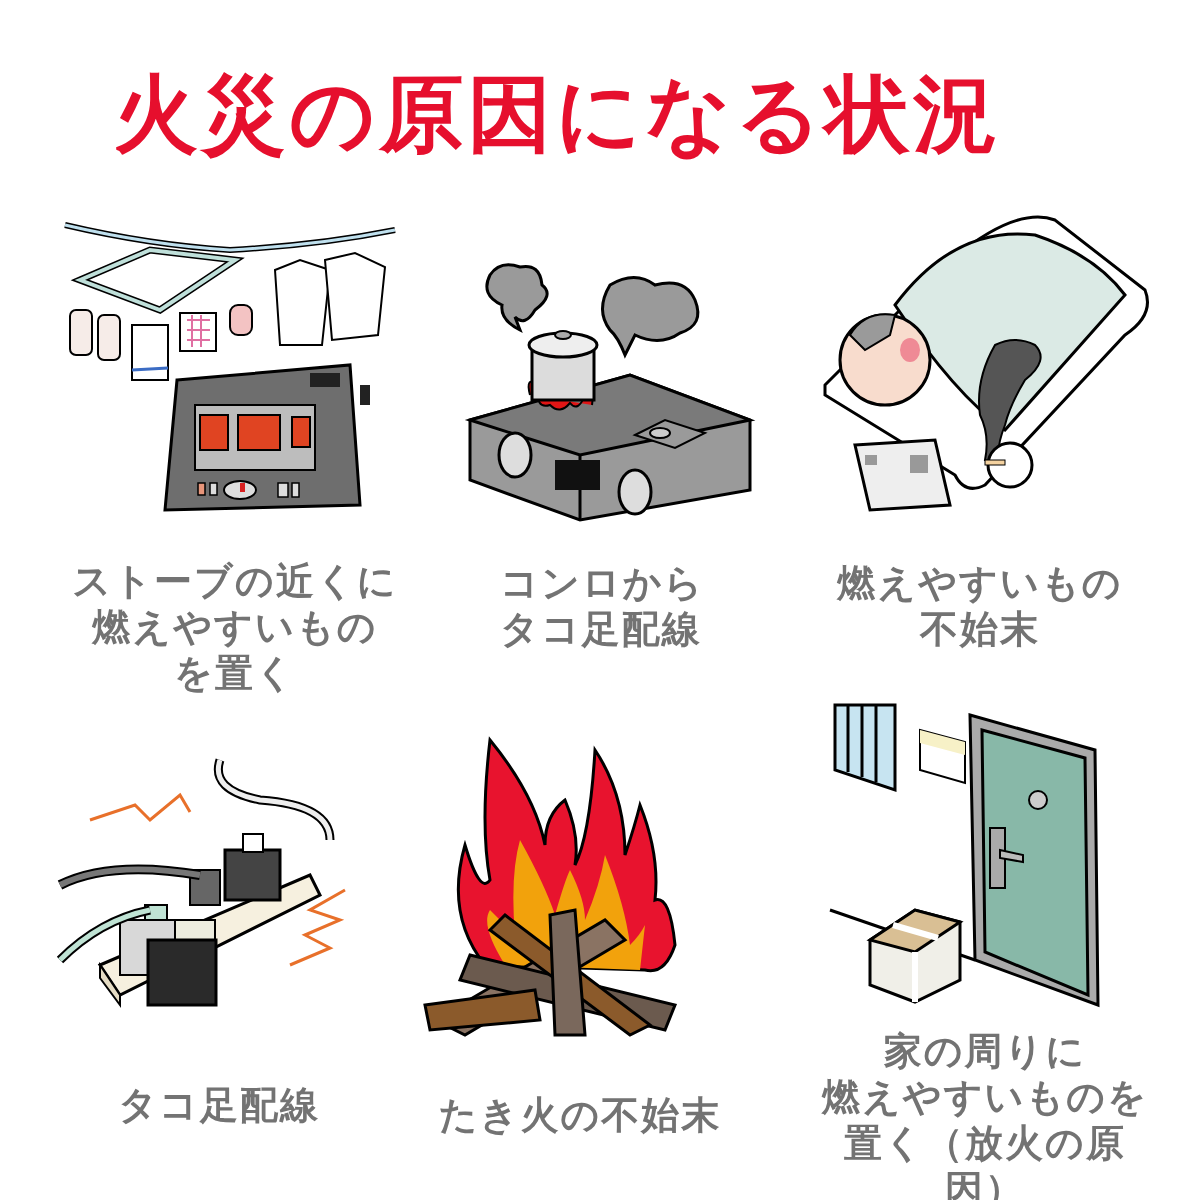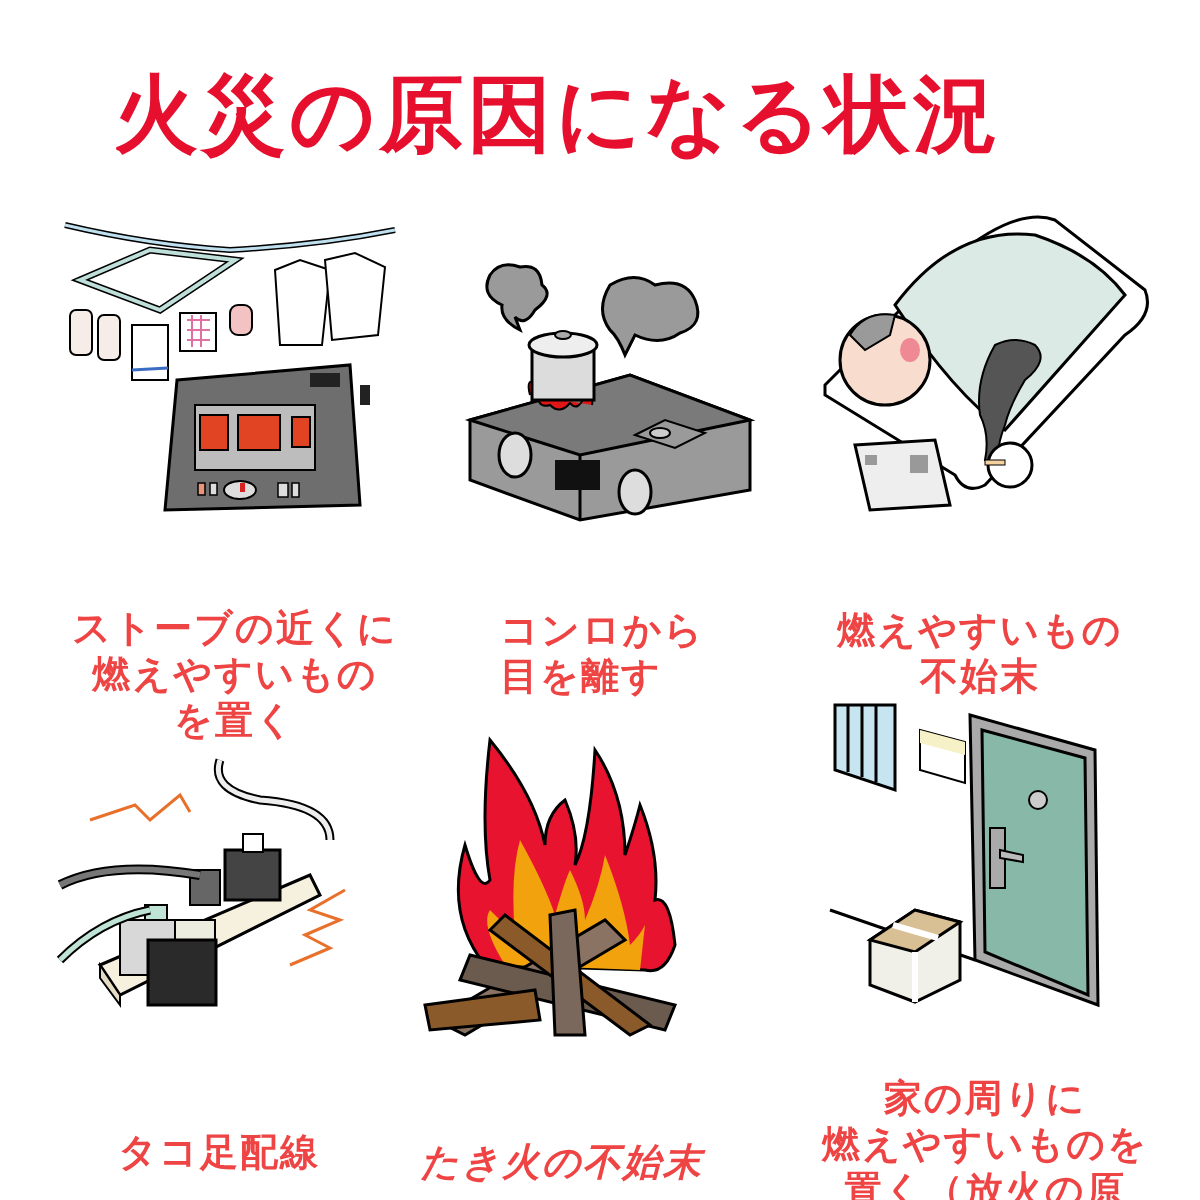--- a/index.html
+++ b/index.html
@@ -1,20 +1,20 @@
 <!DOCTYPE html>
 <html><head>
 <meta charset="utf-8">
 <style>
   html,body{margin:0;padding:0;background:#ffffff;}
   body{width:1200px;height:1200px;position:relative;overflow:hidden;font-family:"DejaVu Sans",sans-serif;}
   .title{position:absolute;left:0;top:58px;width:1115px;text-align:center;font-size:84px;font-weight:bold;letter-spacing:4px;color:#e60f2d;}
   .cell{position:absolute;}
   .illus{position:absolute;}
-  .cap{position:absolute;text-align:center;font-weight:bold;font-size:38px;line-height:46px;color:#ef4444;white-space:pre-line;letter-spacing:2px;margin-top:47px;}
+  .cap{position:absolute;text-align:center;font-weight:bold;font-size:38px;line-height:46px;color:#737373;white-space:pre-line;letter-spacing:2px;}
   svg{display:block;overflow:visible;}
 </style>
 </head>
 <body>
 
 <div class="title">火災の原因になる状況</div>
 
 <div class="cell">
   <div class="illus" style="left:60px;top:205px;">
     <svg width="340" height="320" viewBox="0 0 340 320">
@@ -64,21 +64,21 @@
       <rect x="95" y="205" width="45" height="30" fill="#111"></rect>
       <path d="M175 180 L205 165 L245 178 L215 193 Z" fill="#9a9a9a" stroke="#000" stroke-width="2"></path>
       <ellipse cx="200" cy="178" rx="10" ry="5" fill="#ccc" stroke="#000" stroke-width="2"></ellipse>
       <path d="M70 140 Q65 120 78 130 Q75 155 90 150 Q100 160 110 148 Q118 158 125 140 Q135 130 132 150" fill="#e01515" stroke="#000" stroke-width="2"></path>
       <rect x="72" y="90" width="62" height="55" fill="#dcdcdc" stroke="#000" stroke-width="3"></rect>
       <ellipse cx="103" cy="90" rx="34" ry="12" fill="#eee" stroke="#000" stroke-width="3"></ellipse>
       <ellipse cx="103" cy="80" rx="8" ry="4" fill="#aaa" stroke="#000" stroke-width="2"></ellipse>
     </svg>
   </div>
   <div class="cap" style="left:500px;top:560px;width:240px;text-align:left;">コンロから
-目を離す</div>
+タコ足配線</div>
 </div>
 
 <div class="cell">
   <div class="illus" style="left:805px;top:195px;">
     <svg width="355" height="335" viewBox="0 0 355 335">
       <path d="M20 190 L140 70 Q210 10 250 25 L340 95 Q350 120 320 140 L180 290 Q160 300 150 280 L20 200 Z" fill="#fff" stroke="#000" stroke-width="3"></path>
       <path d="M90 110 Q150 30 230 40 Q290 60 320 100 L200 235 Q150 200 90 110 Z" fill="#dbeae5" stroke="#000" stroke-width="3"></path>
       <circle cx="80" cy="165" r="45" fill="#f8dccd" stroke="#000" stroke-width="3"></circle>
       <path d="M45 140 Q60 115 90 120 L85 140 L60 155 Z" fill="#9a9a9a" stroke="#000" stroke-width="2"></path>
       <ellipse cx="105" cy="155" rx="10" ry="12" fill="#ef8a95"></ellipse>
@@ -124,21 +124,21 @@
     <svg width="280" height="300" viewBox="0 0 280 300">
       <path d="M60 230 Q20 180 40 110 Q55 160 65 145 Q55 90 65 5 Q110 60 120 110 Q120 80 140 65 Q155 100 150 130 Q165 100 170 15 Q200 60 200 120 Q210 90 215 70 Q235 120 230 165 Q245 160 250 210 Q240 240 220 235 Z" fill="#e8132e" stroke="#000" stroke-width="3"></path>
       <path d="M80 230 Q55 190 65 175 Q80 190 90 200 Q85 140 95 105 Q120 150 130 180 Q140 145 145 135 Q160 165 160 185 Q175 150 180 120 Q200 170 205 210 Q215 200 220 190 L215 235 Z" fill="#f2a20c"></path>
       <path d="M10 285 L180 185 L200 205 L40 300 Z" fill="#8a7363" stroke="#000" stroke-width="3"></path>
       <path d="M45 220 L250 270 L240 295 L35 245 Z" fill="#6b5a4e" stroke="#000" stroke-width="3"></path>
       <path d="M80 180 L225 290 L205 300 L65 195 Z" fill="#8b5a2b" stroke="#000" stroke-width="3"></path>
       <path d="M150 175 L160 300 L130 300 L125 180 Z" fill="#7a685c" stroke="#000" stroke-width="3"></path>
       <path d="M0 270 L110 255 L115 285 L5 295 Z" fill="#8b5a2b" stroke="#000" stroke-width="3"></path>
     </svg>
   </div>
-  <div class="cap" style="left:420px;top:1092px;width:320px;text-align:left;font-style:italic;">たき火の不始末</div>
+  <div class="cap" style="left:420px;top:1092px;width:320px;text-align:center;">たき火の不始末</div>
 </div>
 
 <div class="cell">
   <div class="illus" style="left:820px;top:700px;">
     <svg width="340" height="320" viewBox="0 0 340 320">
       <path d="M15 5 L75 5 L75 90 L15 70 Z" fill="#c7e4f1" stroke="#000" stroke-width="3"></path>
       <path d="M28 5 L28 72 M42 5 L42 77 M56 5 L56 82" stroke="#000" stroke-width="3"></path>
       <path d="M100 30 L145 42 L145 83 L100 70 Z" fill="#fff" stroke="#000" stroke-width="2"></path>
       <path d="M100 30 L145 42 L145 55 L100 43 Z" fill="#f7f1c7"></path>
       <path d="M150 15 L275 50 L278 305 L155 260 Z" fill="#aaa" stroke="#000" stroke-width="3"></path>

